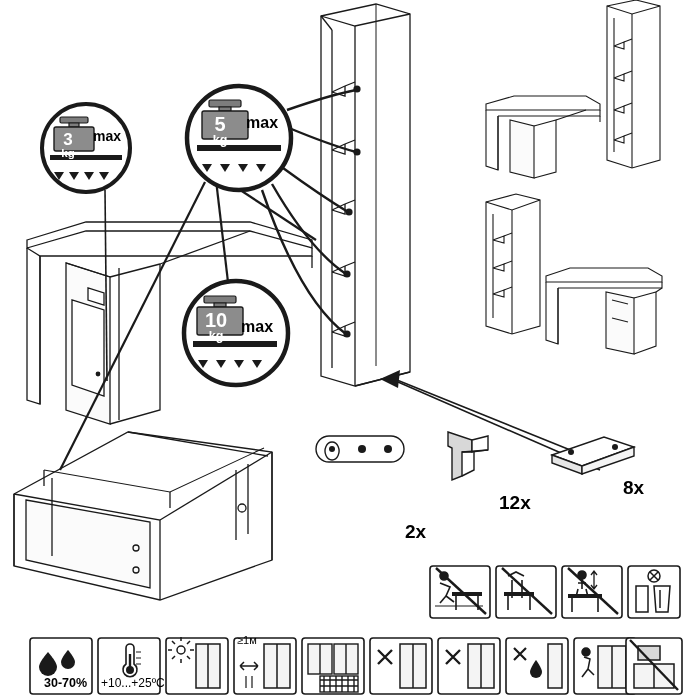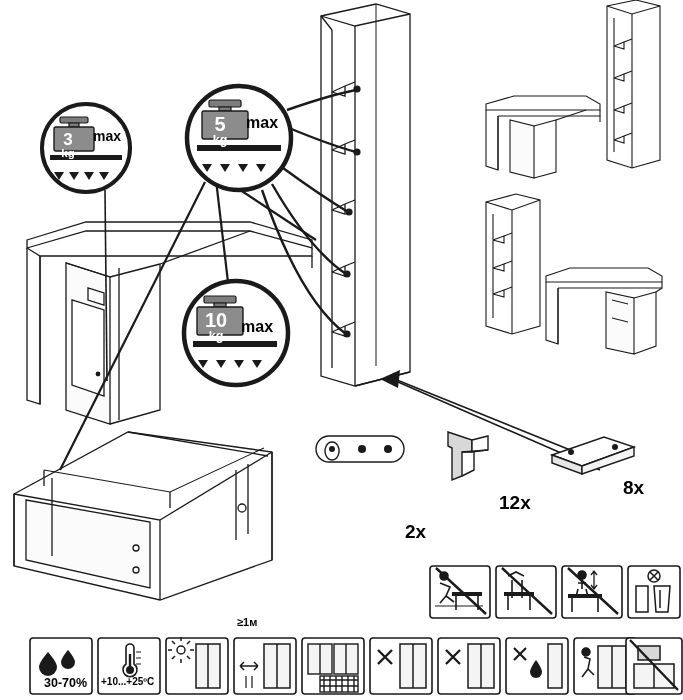--- a/index.html
+++ b/index.html
@@ -12,22 +12,22 @@
   svg.layer{position:absolute;left:0;top:0;width:683px;height:700px;}
   .lbl{position:absolute;font-weight:bold;}
   #assembly-caption{
     left:474px;top:362px;font-size:14.5px;letter-spacing:0.1px;
   }
   .qty{position:absolute;font-size:19px;font-weight:bold;}
   #qty-2x{left:405px;top:477px;margin-top:44px;}
   #qty-12x{left:499px;top:492px;}
   #qty-8x{left:623px;top:477px;}
   .hum{position:absolute;left:44px;top:676px;font-size:12.5px;font-weight:bold;}
-  .tmp{position:absolute;left:101px;top:676px;font-size:10px;font-weight:bold;}
-  .onemeter{position:absolute;left:237px;top:616px;font-size:11px;font-weight:bold;}
+  .tmp{position:absolute;left:101px;top:676px;font-size:12px;font-weight:normal;}
+  .onemeter{position:absolute;left:237px;top:634px;font-size:11px;font-weight:normal;}
 </style>
 </head>
 <body>
 
 <div class="stage">
 
   <svg class="layer" viewBox="0 0 683 700">
     <defs>
       <g id="arrowDown">
         <path d="M0,0 L0,9 L-5,9 L0,17 L5,9 L0,9 Z" fill="#1a1a1a"></path>

